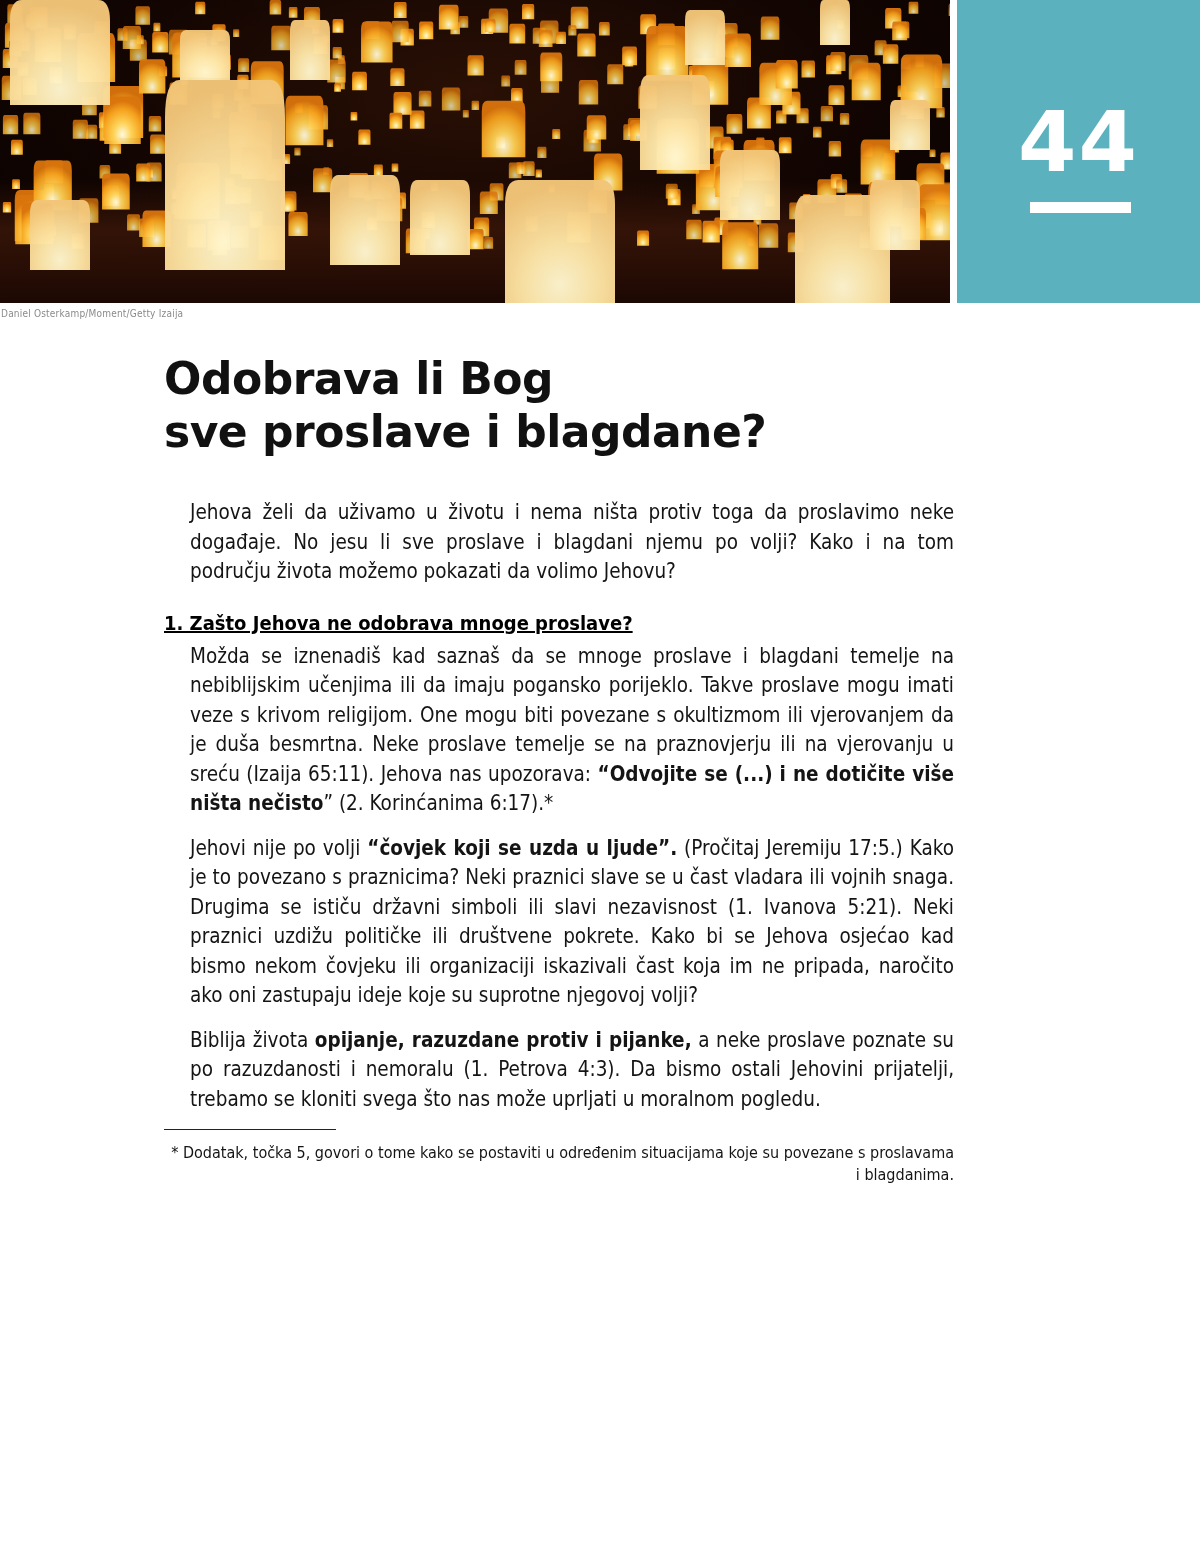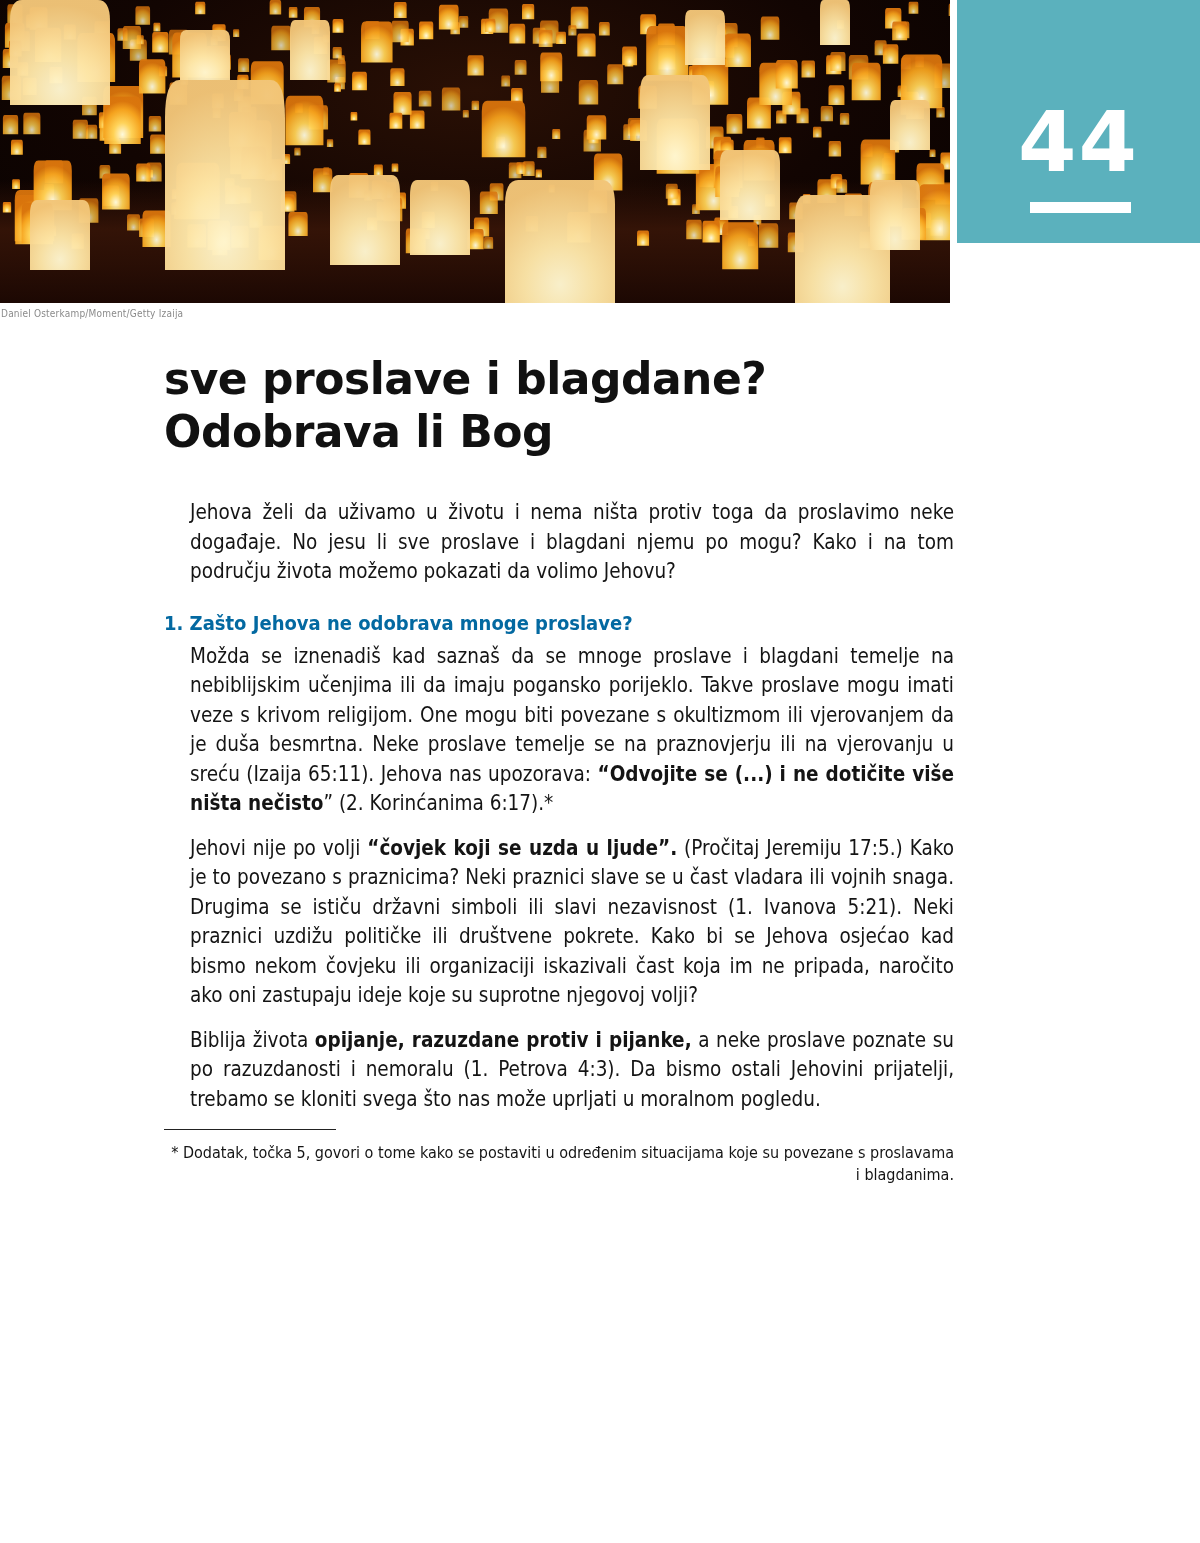--- a/index.html
+++ b/index.html
@@ -7,21 +7,21 @@
       width: 1200px; height: 1543px; background: #ffffff; position: relative; overflow: hidden;
       font-family: "DejaVu Sans Condensed", "DejaVu Sans", sans-serif;
       color: #111;
     }
     .hero {
       position: absolute; left: 0; top: 0; width: 950px; height: 303px; overflow: hidden;
       background: radial-gradient(ellipse at 50% 30%, #2a1005 0%, #120502 55%, #080201 100%);
     }
     .hero svg { display: block; }
     .chapter-box {
-      position: absolute; left: 957px; top: 0; width: 243px; height: 243px;
+      position: absolute; left: 957px; top: 0; width: 243px; height: 303px;
       background: #5bb1bd;
     }
     .chapter-number {
       position: absolute; left: 0; right: 0; top: 100px; text-align: center;
       color: #fff; font-family: "DejaVu Sans", sans-serif; font-weight: bold; font-size: 84px;
       letter-spacing: 2px; line-height: 1;
     }
     .chapter-rule {
       position: absolute; left: 73px; top: 202px; width: 101px; height: 11px; background: #fff;
     }
@@ -36,22 +36,22 @@
     }
     .title span { display: block; }
     .content { position: absolute; left: 164px; top: 498px; width: 790px; }
     .intro, .body-text {
       margin: 0 0 0 26px; font-size: 20.5px; line-height: 29.5px; text-align: justify; color: #141414;
       font-family: "DejaVu Sans Condensed", "DejaVu Sans", sans-serif;
       font-stretch: condensed;
     }
     .intro { margin-bottom: 22px; }
     .question {
-      margin: 0 0 4px 0; font-size: 20px; line-height: 29px; color: #0369a1; font-weight: bold;
-      font-family: "DejaVu Sans Condensed", "DejaVu Sans", sans-serif; font-stretch: condensed;
+      margin: 0 0 4px 0; font-size: 20px; line-height: 29px; color: #000000; font-weight: bold;
+      font-family: "DejaVu Sans Condensed", "DejaVu Sans", sans-serif; font-stretch: condensed; text-decoration: underline;
     }
     .section { margin-bottom: 15px; }
     b { font-weight: bold; }
     .footnote-rule { width: 172px; height: 1px; background: #222; margin: 8px 0 12px 0; }
     .footnote {
       margin: 0; font-size: 16px; line-height: 22px; color: #141414;
       font-family: "DejaVu Sans Condensed", "DejaVu Sans", sans-serif;
       text-align: right;
     }
   </style>
@@ -405,26 +405,26 @@
 </div>
 
 <div class="chapter-box">
   <div class="chapter-number">44</div>
   <div class="chapter-rule"></div>
 </div>
 
 <div class="credit">Daniel Osterkamp/Moment/Getty Izaija</div>
 
 <h1 class="title">
+  <span>Odobrava li Bog</span>
   <span>sve proslave i blagdane?</span>
-  <span>Odobrava li Bog</span>
 </h1>
 
 <div class="content">
-  <p class="intro">Jehova želi da uživamo u životu i nema ništa protiv toga da proslavimo neke događaje. No jesu li sve proslave i blagdani njemu po mogu? Kako i na tom području života možemo pokazati da volimo Jehovu?</p>
+  <p class="intro">Jehova želi da uživamo u životu i nema ništa protiv toga da proslavimo neke događaje. No jesu li sve proslave i blagdani njemu po volji? Kako i na tom području života možemo pokazati da volimo Jehovu?</p>
 
   <div class="section">
     <p class="question">1. Zašto Jehova ne odobrava mnoge proslave?</p>
     <p class="body-text"><span>Možda se iznenadiš kad saznaš da se mnoge proslave i blagdani temelje na nebiblijskim učenjima ili da imaju pogansko porijeklo. Takve proslave mogu imati veze s krivom religijom. One mogu biti povezane s okultizmom ili vjerovanjem da je duša besmrtna. Neke proslave temelje se na praznovjerju ili na vjerovanju u sreću (Izaija 65:11). Jehova nas upozorava: </span><b>“Odvojite se (...) i ne dotičite više ništa nečisto</b><span>” (2. Korinćanima 6:17).*</span></p>
   </div>
 
   <div class="section">
     <p class="body-text"><span>Jehovi nije po volji </span><b>“čovjek koji se uzda u ljude”.</b><span> (Pročitaj Jeremiju 17:5.) Kako je to povezano s praznicima? Neki praznici slave se u čast vladara ili vojnih snaga. Drugima se ističu državni simboli ili slavi nezavisnost (1. Ivanova 5:21). Neki praznici uzdižu političke ili društvene pokrete. Kako bi se Jehova osjećao kad bismo nekom čovjeku ili organizaciji iskazivali čast koja im ne pripada, naročito ako oni zastupaju ideje koje su suprotne njegovoj volji?</span></p>
   </div>
 

